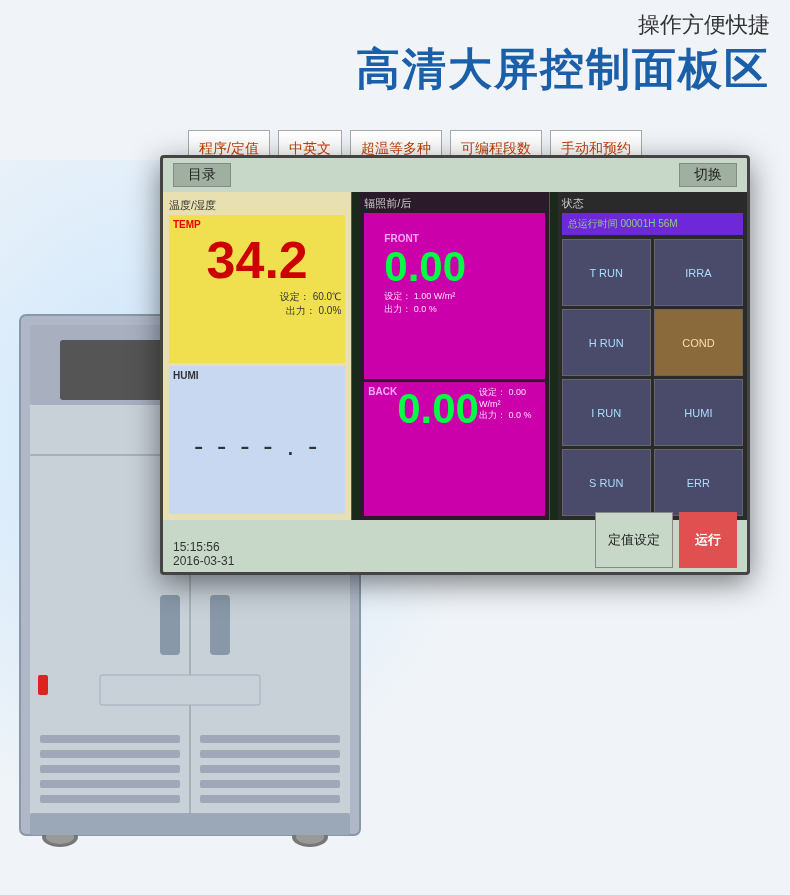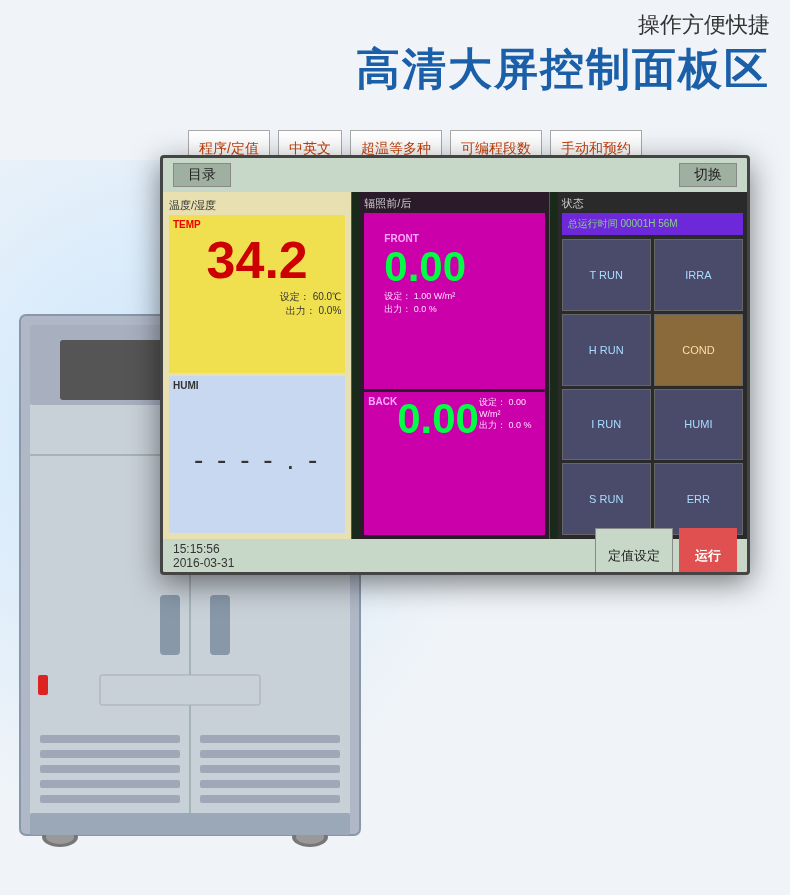--- a/index.html
+++ b/index.html
@@ -257,23 +257,23 @@
     .status-btn.cond {
       background: #8a6a3a;
       color: #ffddaa;
     }
 
     
     .screen-bottombar {
       background: #c8d8c8;
       display: flex;
       justify-content: space-between;
-      align-items: center;
+      align-items: flex-end;
       padding: 4px 10px;
-      height: 33px;
+      height: 52px;
     }
     .screen-datetime {
       font-size: 12px;
       color: #333;
     }
     .bottom-btns {
       display: flex;
       gap: 6px;
     }
     .btn-setvalue {

